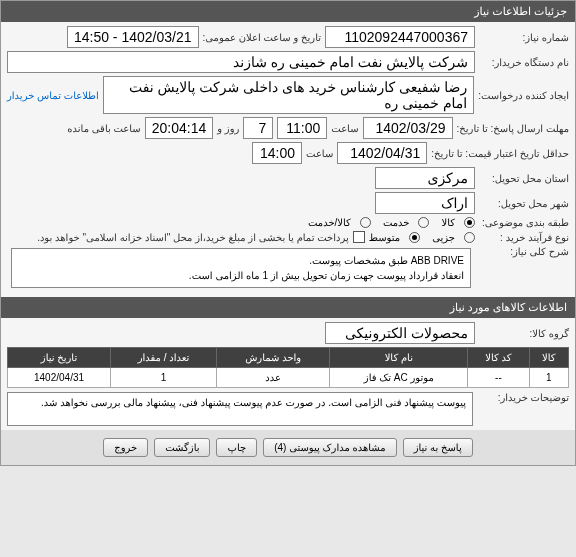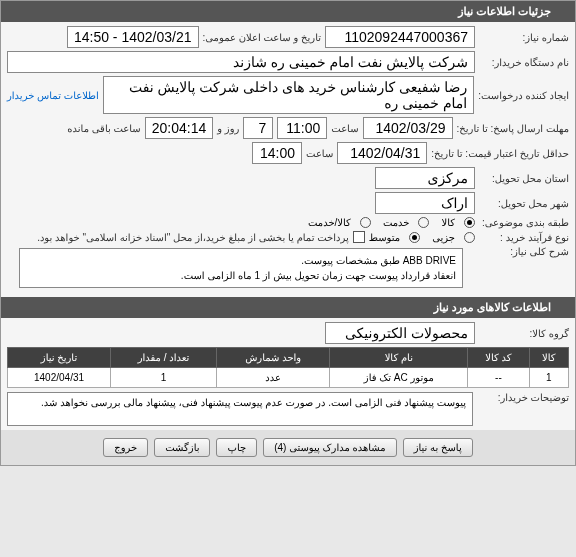--- a/index.html
+++ b/index.html
@@ -10,23 +10,23 @@
   width: 576px;
   direction: rtl;
 }
 .panel {
   background: #fff;
   border: 1px solid #999;
 }
 .section-header {
   background: #555;
   color: #fff;
-  padding: 4px 24px;
+  padding: 4px 8px;
   font-size: 11px;
-  font-weight: bold;
+  font-weight: normal;
 }
 .form-area {
   background: #f5f5f5;
   padding: 4px 6px;
 }
 .row {
   display: flex;
   align-items: center;
   margin-bottom: 3px;
   gap: 4px;
@@ -85,21 +85,21 @@
   border: 1px solid #555;
   display: inline-block;
   background: #fff;
 }
 .desc-box {
   background: #fff;
   border: 1px solid #888;
   padding: 4px 6px;
   font-size: 10px;
   line-height: 1.5;
-  margin: 2px 12px;
+  margin: 2px 4px;
 }
 table.data-table {
   width: 100%;
   border-collapse: collapse;
   font-size: 10px;
   margin-top: 2px;
 }
 table.data-table th {
   background: #404040;
   color: #fff;

